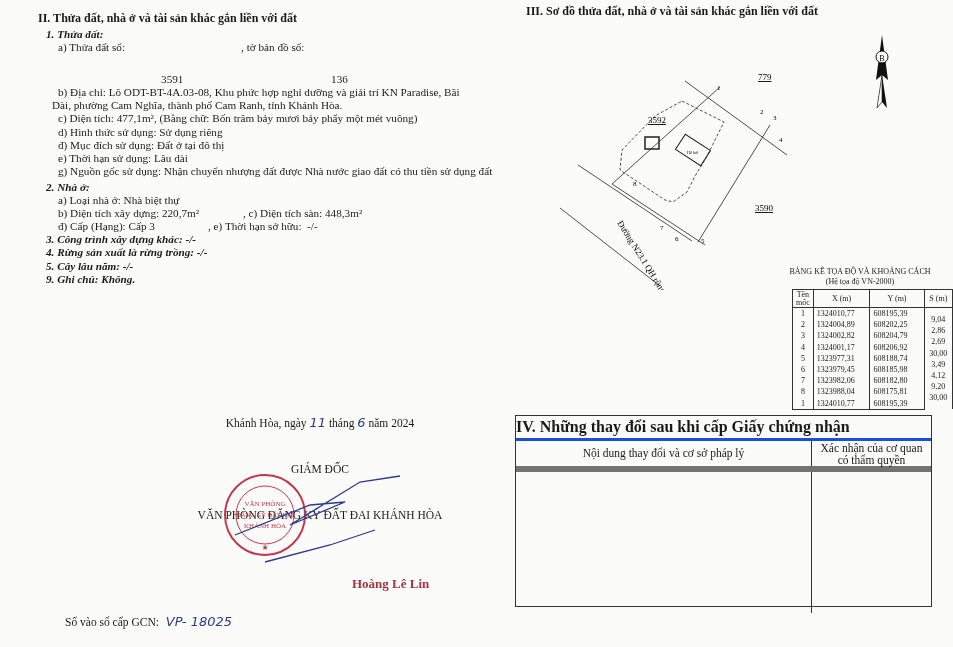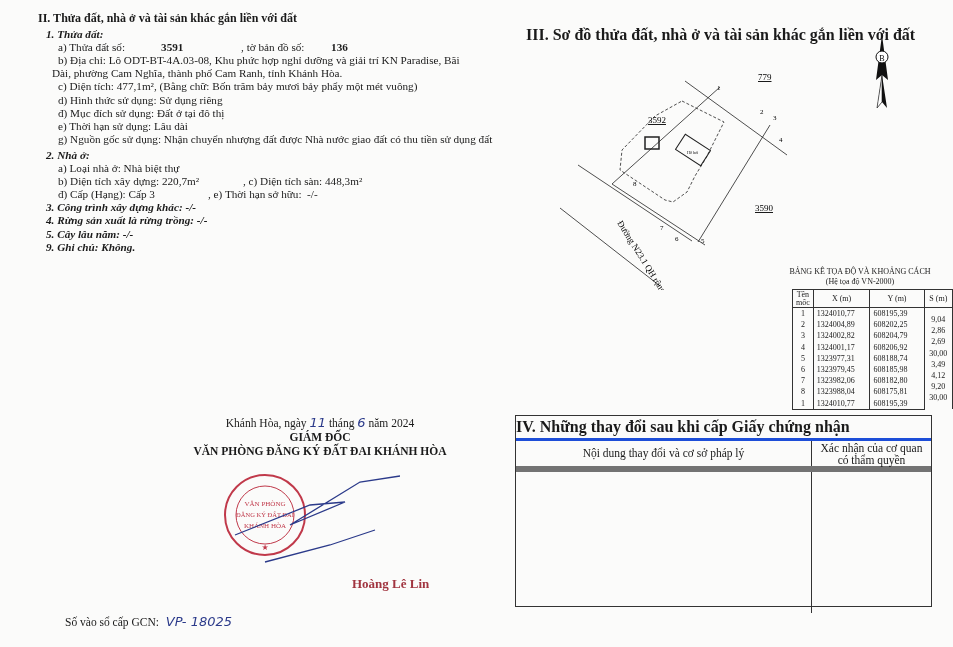--- a/index.html
+++ b/index.html
@@ -6,24 +6,24 @@
   body {
     width:953px; height:647px; background:#fbfbfa; position:relative; overflow:hidden;
     font-family:"Liberation Serif", serif; color:#1a1a1a;
   }
   .abs { position:absolute; }
   .left { left:38px; top:12px; width:470px; font-size:11.2px; line-height:13.1px; }
   .h2 { font-weight:bold; font-size:12px; margin-bottom:3px; }
   .sub { font-weight:bold; font-style:italic; margin-left:8px; }
   .ind { margin-left:20px; }
   .ind2 { margin-left:20px; margin-right:12px; }
-  .b { font-weight:bold; }
+  .b { font-weight:normal;margin-top:32px; }
   .row { display:flex; }
   .row span { white-space:pre; }
-  .h3 { left:526px; top:26px; font-weight:bold; font-size:16px; }
+  .h3 { left:526px; top:4px; font-weight:bold; font-size:12px; }
   .sign { left:190px; top:416px; width:260px; text-align:center; font-size:11.5px; line-height:14px; }
   .sign .b { font-size:11.5px; }
   .hand { font-family:"DejaVu Sans", sans-serif; font-style:italic; color:#2b3a8a; font-size:13px; }
   .signer { left:352px; top:576px; color:#a13540; font-weight:bold; font-size:13px; }
   .gcn { left:65px; top:614px; font-size:11.5px; }
   .tbl-title { left:780px; top:267px; width:160px; text-align:center; font-size:8px; line-height:10px; }
   table.coords { position:absolute; left:792px; top:289px; border-collapse:collapse; font-size:8px;padding-left:37px; }
   table.coords td, table.coords th { border:1px solid #333; padding:0 3px; font-weight:normal; }
   table.coords th { height:17px; line-height:8px; }
   table.coords td { border-top:none; border-bottom:none; line-height:11.2px; text-align:left; }

